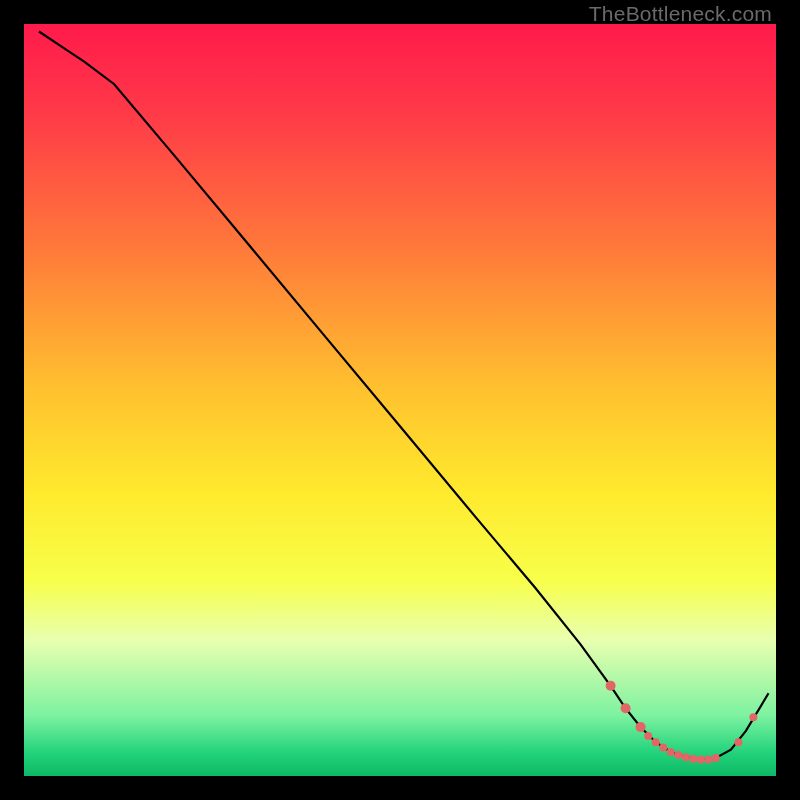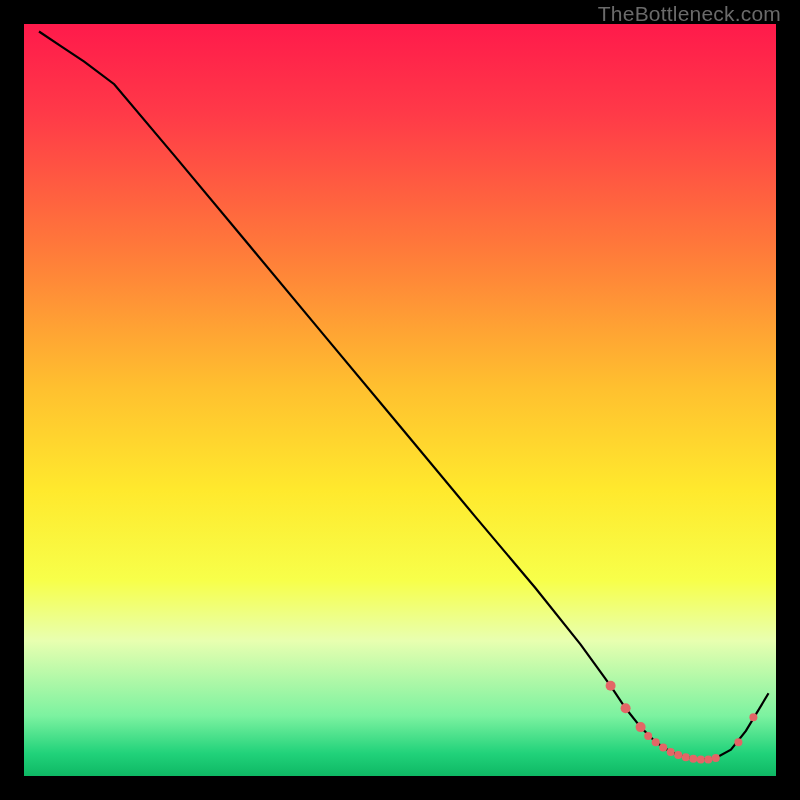--- a/index.html
+++ b/index.html
@@ -22,21 +22,21 @@
   .plot {
     position: absolute;
     left: 0;
     top: 0;
     width: 752px;
     height: 752px;
   }
   .watermark {
     position: absolute;
     top: 2px;
-    right: 19px;
+    right: 28px;
     color: #6a6a6a;
     font-size: 21px;
     letter-spacing: 0.2px;
     font-weight: 400;
   }
 </style>
 </head>
 <body>
 
 <div class="frame">

